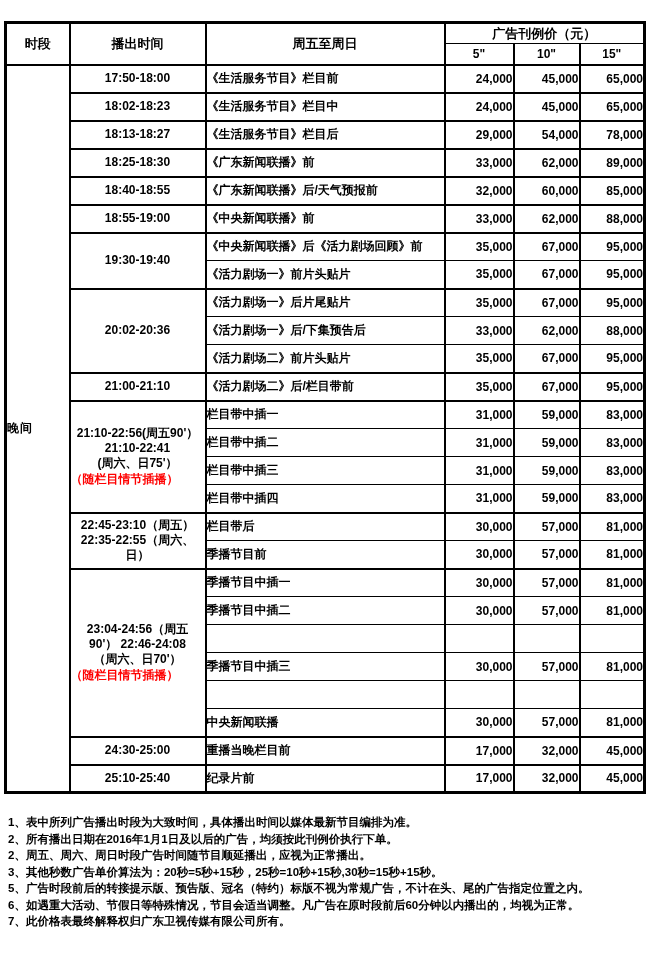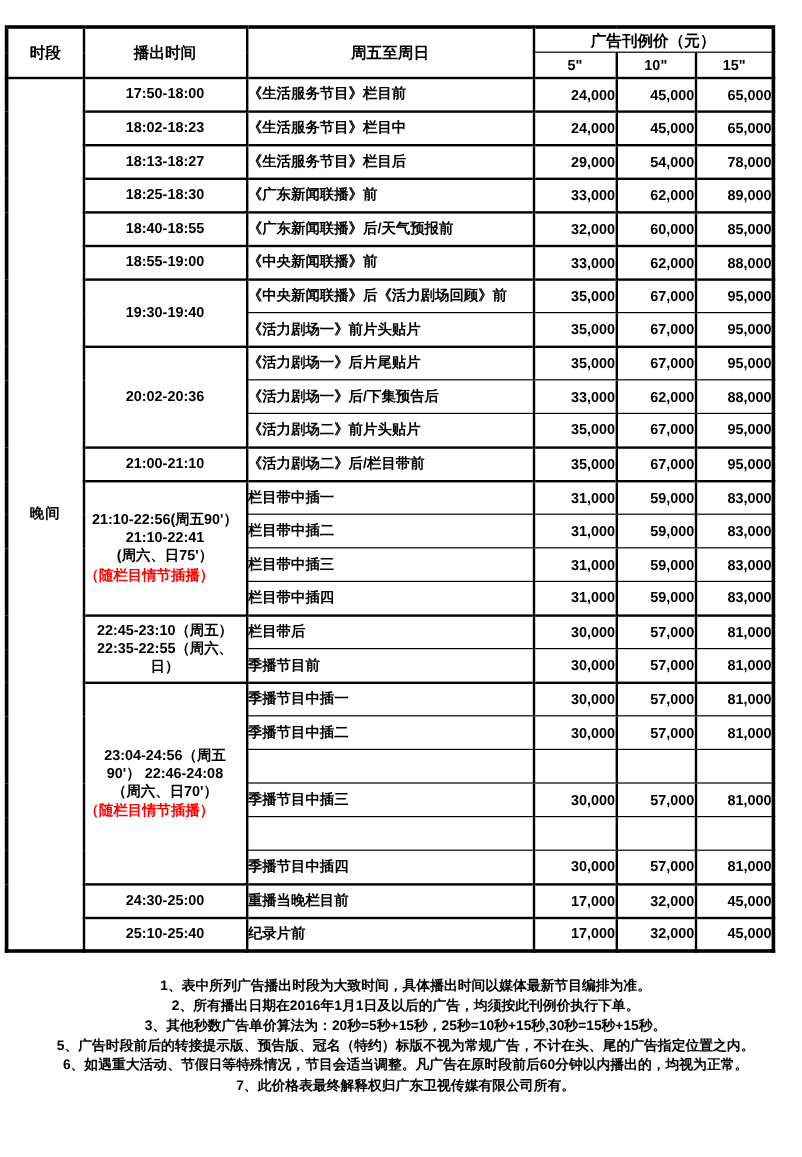--- a/index.html
+++ b/index.html
@@ -31,21 +31,20 @@
   .rate-table thead th {
     height: 21px;
     text-align: center;
     font-size: 13px;
   }
   .rate-table thead th.sec-head { font-size: 12px; }
   .rate-table thead tr:first-child th { border-top-width: 3px; }
   .rate-table tbody tr { height: 28px; }
   .rate-table tbody tr.block-start td { border-top-width: 2px; }
   .period-cell {
-    text-align: center;
     font-size: 13px;
     letter-spacing: 1px;
   }
   .time-cell { text-align: center; }
   .time-text {
     white-space: pre-line;
     line-height: 15px;
     text-align: center;
   }
   .time-note {
@@ -66,21 +65,21 @@
   .notes {
     margin: 20px 0 0 8px;
     font-weight: bold;
     font-size: 11.5px;
   }
   .notes-title {
     margin-left: 16px;
     line-height: 16px;
     margin-bottom: 3px;
   }
-  .note-item { line-height: 16.5px; text-align: center; }
+  .note-item { line-height: 16.5px; }
 </style>
 </head>
 <body>
 
 <table class="rate-table">
   <colgroup>
     <col style="width:64px">
     <col style="width:136px">
     <col style="width:239px">
     <col style="width:69px">
@@ -278,21 +277,21 @@
         <td class="price-cell">57,000</td>
         <td class="price-cell">81,000</td>
       </tr>
       <tr class="in-block">
         <td class="slot-cell"></td>
         <td class="price-cell"></td>
         <td class="price-cell"></td>
         <td class="price-cell"></td>
       </tr>
       <tr class="in-block">
-        <td class="slot-cell">季播节目中插四</td>
+        <td class="slot-cell">中央新闻联播</td>
         <td class="price-cell">30,000</td>
         <td class="price-cell">57,000</td>
         <td class="price-cell">81,000</td>
       </tr>
       <tr class="block-start">
         <td class="time-cell" rowspan="1">
           <div class="time-text">24:30-25:00</div>
         </td>
         <td class="slot-cell">重播当晚栏目前</td>
         <td class="price-cell">17,000</td>
@@ -307,17 +306,18 @@
         <td class="price-cell">17,000</td>
         <td class="price-cell">32,000</td>
         <td class="price-cell">45,000</td>
       </tr>
     </tbody>
 </table>
 
 <div class="notes">
   <div class="note-item">1、表中所列广告播出时段为大致时间，具体播出时间以媒体最新节目编排为准。</div>
   <div class="note-item">2、所有播出日期在2016年1月1日及以后的广告，均须按此刊例价执行下单。</div>
+  <div class="note-item">2、周五、周六、周日时段广告时间随节目顺延播出，应视为正常播出。</div>
   <div class="note-item">3、其他秒数广告单价算法为：20秒=5秒+15秒，25秒=10秒+15秒,30秒=15秒+15秒。</div>
   <div class="note-item">5、广告时段前后的转接提示版、预告版、冠名（特约）标版不视为常规广告，不计在头、尾的广告指定位置之内。</div>
   <div class="note-item">6、如遇重大活动、节假日等特殊情况，节目会适当调整。凡广告在原时段前后60分钟以内播出的，均视为正常。</div>
   <div class="note-item">7、此价格表最终解释权归广东卫视传媒有限公司所有。</div>
 </div>
 
 </body></html>

